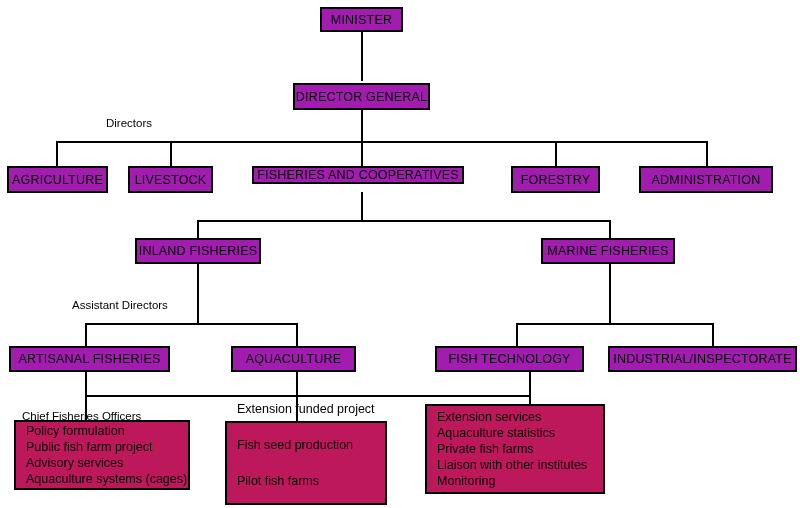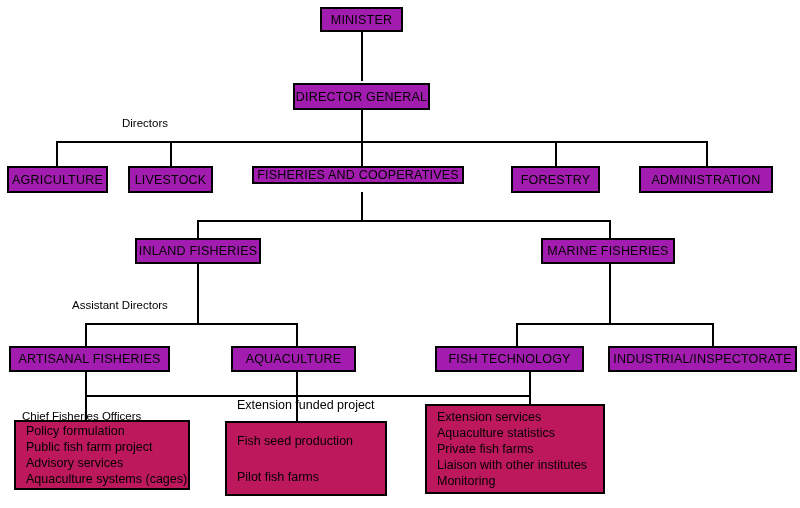--- a/index.html
+++ b/index.html
@@ -94,21 +94,21 @@
 
   <div class="ln vl" style="left:85px; top:368px; height:28px;"></div>
   <div class="ln hl" style="left:85px; top:395px; width:445px;"></div>
   <div class="ln vl" style="left:85px; top:395px; height:26px;"></div>
 
   <div class="ln vl" style="left:296px; top:368px; height:54px;"></div>
 
   <div class="ln vl" style="left:529px; top:368px; height:28px;"></div>
   <div class="ln vl" style="left:529px; top:395px; height:10px;"></div>
 
-  <div class="caption" style="left:78px; top:117px;padding-left:44px;">Directors</div>
+  <div class="caption" style="left:62px; top:117px;padding-left:44px;">Directors</div>
   <div class="caption" style="left:72px; top:299px;">Assistant Directors</div>
   <div class="caption" style="left:22px; top:378px;margin-top:32px;">Chief Fisheries Officers</div>
 
   <div class="node" style="left:320px; top:7px; width:83px; height:25px;">MINISTER</div>
 
   <div class="node" style="left:293px; top:83px; width:137px; height:27px;">DIRECTOR GENERAL</div>
 
   <div class="node" style="left:7px; top:166px; width:101px; height:27px;">AGRICULTURE</div>
   <div class="node" style="left:128px; top:166px; width:85px; height:27px;">LIVESTOCK</div>
   <div class="node" style="left:252px; top:166px; width:212px; height:18px;">FISHERIES AND COOPERATIVES</div>
@@ -123,21 +123,21 @@
   <div class="node" style="left:435px; top:346px; width:149px; height:26px;">FISH TECHNOLOGY</div>
   <div class="node" style="left:608px; top:346px; width:189px; height:26px;">INDUSTRIAL/INSPECTORATE</div>
 
   <div class="listbox" style="left:14px; top:420px; width:176px; height:70px;">
     <div class="li">Policy formulation</div>
     <div class="li">Public fish farm project</div>
     <div class="li">Advisory services</div>
     <div class="li">Aquaculture systems (cages)</div>
   </div>
 
-  <div class="listbox" style="left:225px; top:421px; width:162px; height:75px;gap:20px;">
+  <div class="listbox" style="left:225px; top:421px; width:162px; height:84px;gap:20px;">
     <div class="li">Extension funded project</div>
     <div class="li">Fish seed production</div>
     <div class="li">Pilot fish farms</div>
     <div class="li">Training</div>
   </div>
 
   <div class="listbox" style="left:425px; top:404px; width:180px; height:90px;">
     <div class="li">Extension services</div>
     <div class="li">Aquaculture statistics</div>
     <div class="li">Private fish farms</div>

